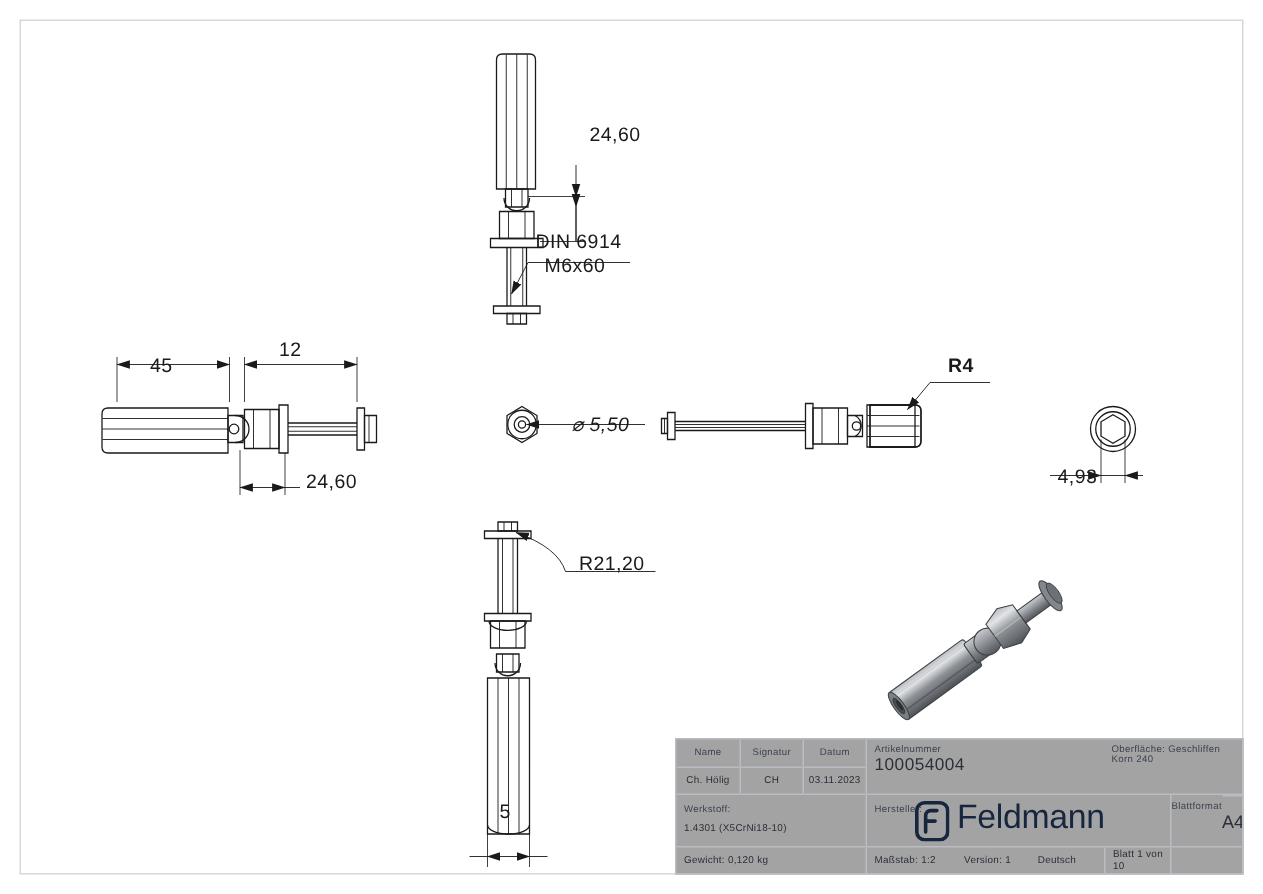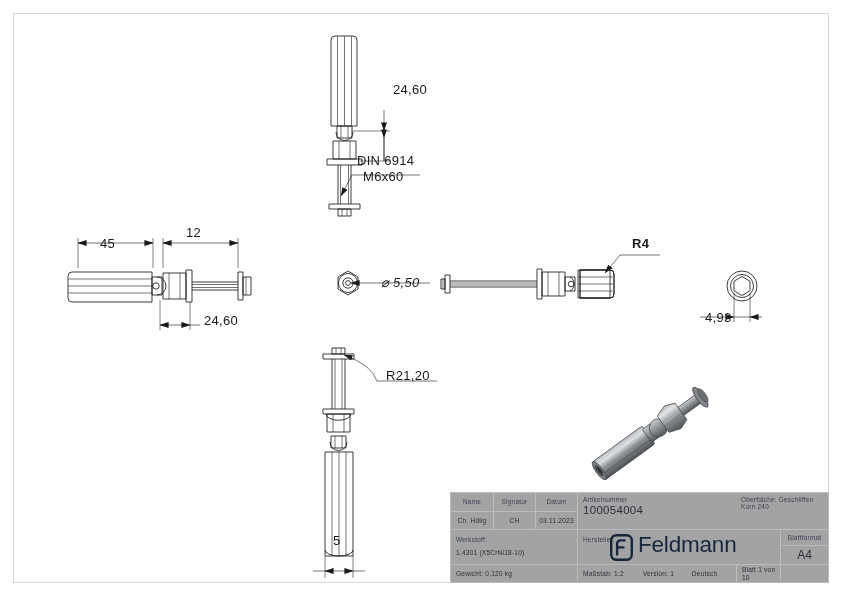--- a/index.html
+++ b/index.html
@@ -114,21 +114,21 @@
   #tb-artikel .a-num { position: absolute; left: 5px; top: 11px; }
   #tb-artikel .a-ob  { position: absolute; left: 163px; top: 3px; }
 
   #tb-werkstoff { width: 126px; position: relative; }
   #tb-werkstoff .w-cap { position: absolute; left: 5px; top: 6px; }
   #tb-werkstoff .w-val { position: absolute; left: 5px; top: 19px; }
 
   #tb-hersteller { flex: 1; position: relative; }
   #tb-hersteller .h-cap { position: absolute; left: 5px; top: 6px; }
 
-  #tb-format { width: 48px; display: flex; flex-direction: column; }
+  #tb-format { width: 48px; display: flex; flex-direction: row; }
   #tb-format .f-cap {
     height: 15px; display: flex; align-items: center; justify-content: center;
   }
   #tb-format .f-val {
     flex: 1; display: flex; align-items: center; justify-content: center;
     border-top: 1px solid #b9bcc2;
     font-size: 12px; color: #2a2f38;
   }
 
   #tb-gewicht { width: 126px; display: flex; align-items: center; }

